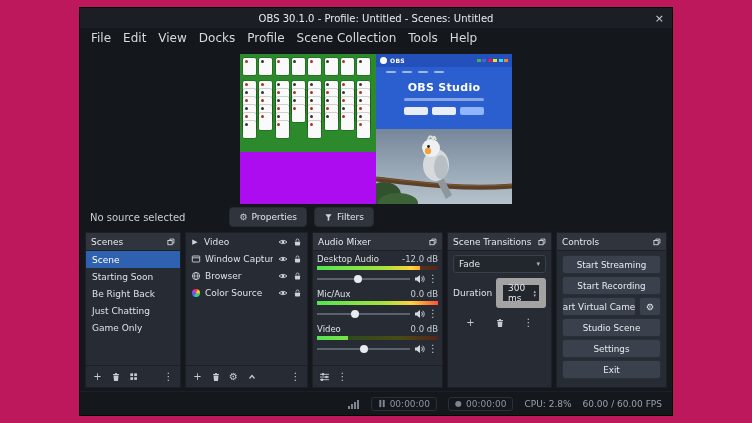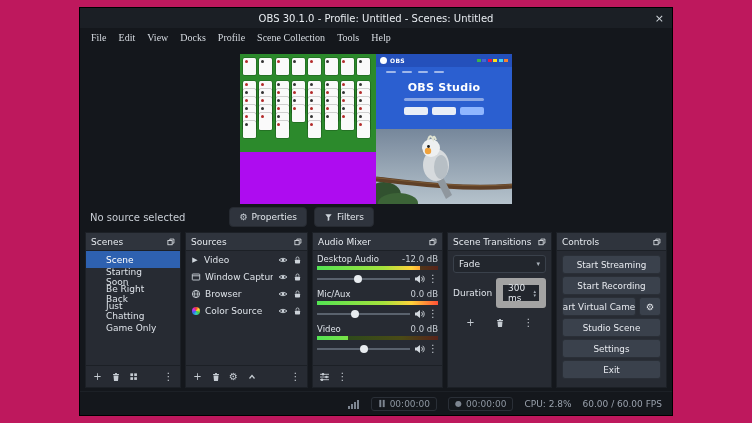--- a/index.html
+++ b/index.html
@@ -4,21 +4,21 @@
 <style>
   html,body{margin:0;padding:0;background:#000;}
   .stage{position:relative;width:752px;height:423px;background:#be185d;overflow:hidden;font-family:"DejaVu Sans",sans-serif;}
   .window{position:absolute;left:80px;top:8px;width:592px;height:407px;background:#14171c;display:flex;flex-direction:column;box-shadow:0 0 0 1px #000;}
 
   
   .titlebar{height:20px;flex:0 0 auto;background:#1b1f25;display:flex;align-items:center;justify-content:center;position:relative;color:#e9edf2;font-size:10px;}
   .close-btn{position:absolute;right:8px;top:0;height:20px;display:flex;align-items:center;color:#cfd4da;font-size:11px;}
 
   
-  .menubar{height:19px;flex:0 0 auto;display:flex;align-items:center;padding:0 5px;color:#d6dbe1;font-size:10px;background:#14171c;font-family:Liberation Serif, serif;}
+  .menubar{height:19px;flex:0 0 auto;display:flex;align-items:center;padding:0 5px;color:#d6dbe1;font-size:12px;background:#14171c;}
   .menu-item{padding:2px 6px;}
 
   
   .preview-region{flex:1 1 auto;display:flex;justify-content:center;align-items:flex-end;overflow:hidden;}
   .preview{position:relative;width:272px;height:150px;margin-top:3px;background:#000;overflow:hidden;}
   .solitaire{position:absolute;left:0;top:0;width:136px;height:150px;background:#2c8a2c;}
   .purple-block{position:absolute;left:0;bottom:0;width:136px;height:52px;background:#ae0cf0;}
   .card{position:absolute;width:13px;height:17px;background:#fafafa;border-radius:1.5px;box-shadow:0 0 0 0.5px rgba(0,0,0,.35);}
   .card::after{content:"";position:absolute;left:1.5px;top:1.5px;width:3px;height:3px;border-radius:50%;background:#b32b2b;}
   .card.black::after{background:#333;}
@@ -48,21 +48,21 @@
   .docks{height:156px;flex:0 0 auto;display:flex;gap:4px;padding:2px 5px 3px;}
   .panel{background:#272b33;border:1px solid #1c2026;display:flex;flex-direction:column;min-width:0;}
   .p-scenes{width:94px;}.p-sources{width:121px;}.p-audio{width:129px;}.p-trans{width:103px;}.p-controls{flex:1;}
   .panel .phead{height:17px;flex:0 0 auto;background:#2f343d;display:flex;align-items:center;justify-content:space-between;padding:0 5px;color:#e6eaef;font-size:9px;border-bottom:1px solid #1c2026;}
   .pbody{flex:1 1 auto;overflow:hidden;position:relative;}
   .pfoot{height:21px;flex:0 0 auto;border-top:1px solid #1c2026;display:flex;align-items:center;padding:0 3px;gap:1px;color:#c6ccd3;}
   .icon-btn{width:17px;height:15px;display:flex;align-items:center;justify-content:center;color:#c6ccd3;font-size:10px;line-height:1;}
   .spacer{flex:1;}
   svg.ic{display:block;}
 
-  .scene-item{height:17px;display:flex;align-items:center;padding:0 20px;font-size:9px;color:#dde2e8;}
+  .scene-item{height:17px;display:flex;align-items:center;padding:0 6px;font-size:9px;color:#dde2e8;}
   .scene-item.selected{background:#2e61b0;color:#fff;}
 
   .source-row{height:17px;display:flex;align-items:center;padding:0 4px;gap:4px;font-size:9px;color:#dde2e8;}
   .source-row .label{flex:1;white-space:nowrap;overflow:hidden;}
   .src-glyph{width:10px;flex:0 0 auto;text-align:center;font-size:7px;color:#cfd5dc;}
   .color-dot{width:8px;height:8px;border-radius:50%;background:conic-gradient(#e33,#fd3,#4c4,#3cc,#36e,#c3e,#e33);display:inline-block;}
   .row-icon{width:11px;flex:0 0 auto;display:flex;justify-content:center;color:#ccd2d9;}
 
   .audio-body{padding:3px 4px;}
   .channel{margin-bottom:5px;}
@@ -287,29 +287,20 @@
                   <rect x="5.8" y="5.8" width="3" height="3"></rect>
                 </g>
               </svg>
           </span>
           <span class="spacer"></span>
           <span class="icon-btn">⋮</span>
         </div>
       </section>
 
       <section class="panel p-sources">
-        <div class="phead">
-          <span>Sources</span>
-          <span>
-            <svg class="ic" width="8" height="8" viewBox="0 0 9 9">
-                <rect x="1" y="2.8" width="4.8" height="4.8" fill="none" stroke="currentColor" stroke-width="0.9"></rect>
-                <path d="M3.2 2.8 V1.2 h4.6 v4.6 h-1.6" fill="none" stroke="currentColor" stroke-width="0.9"></path>
-              </svg>
-          </span>
-        </div>
         <div class="pbody">
           <div class="source-row">
             <span class="src-glyph">▶</span>
             <span class="label">Video</span>
             <span class="row-icon">
               <svg class="ic" width="10" height="10" viewBox="0 0 10 10">
                   <path d="M1 5 Q5 1.6 9 5 Q5 8.4 1 5 Z" fill="none" stroke="currentColor" stroke-width="0.9"></path>
                   <circle cx="5" cy="5" r="1.3" fill="currentColor"></circle>
                 </svg>
             </span>

